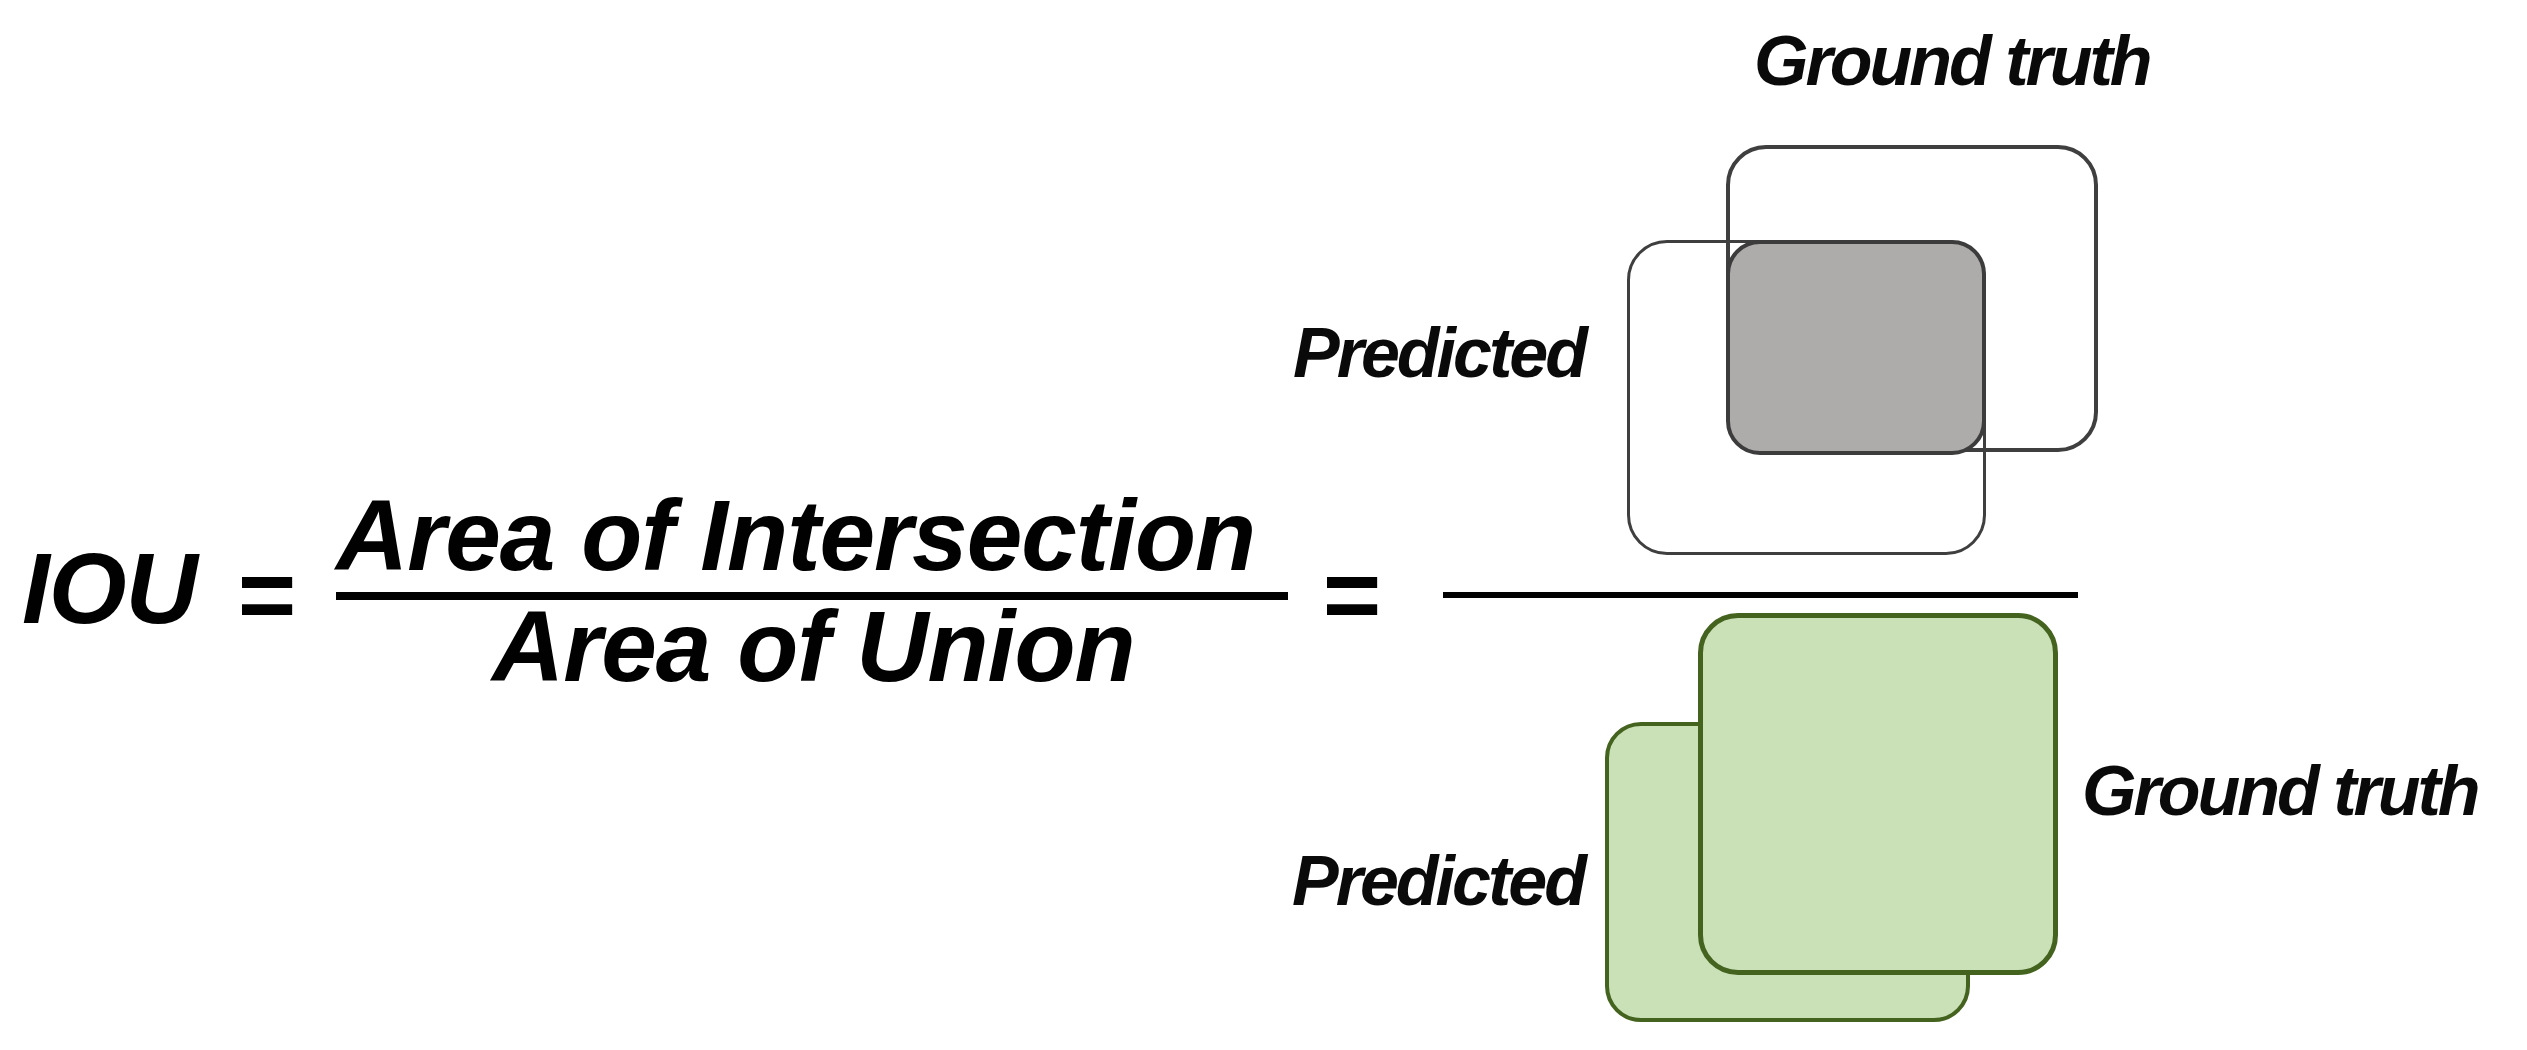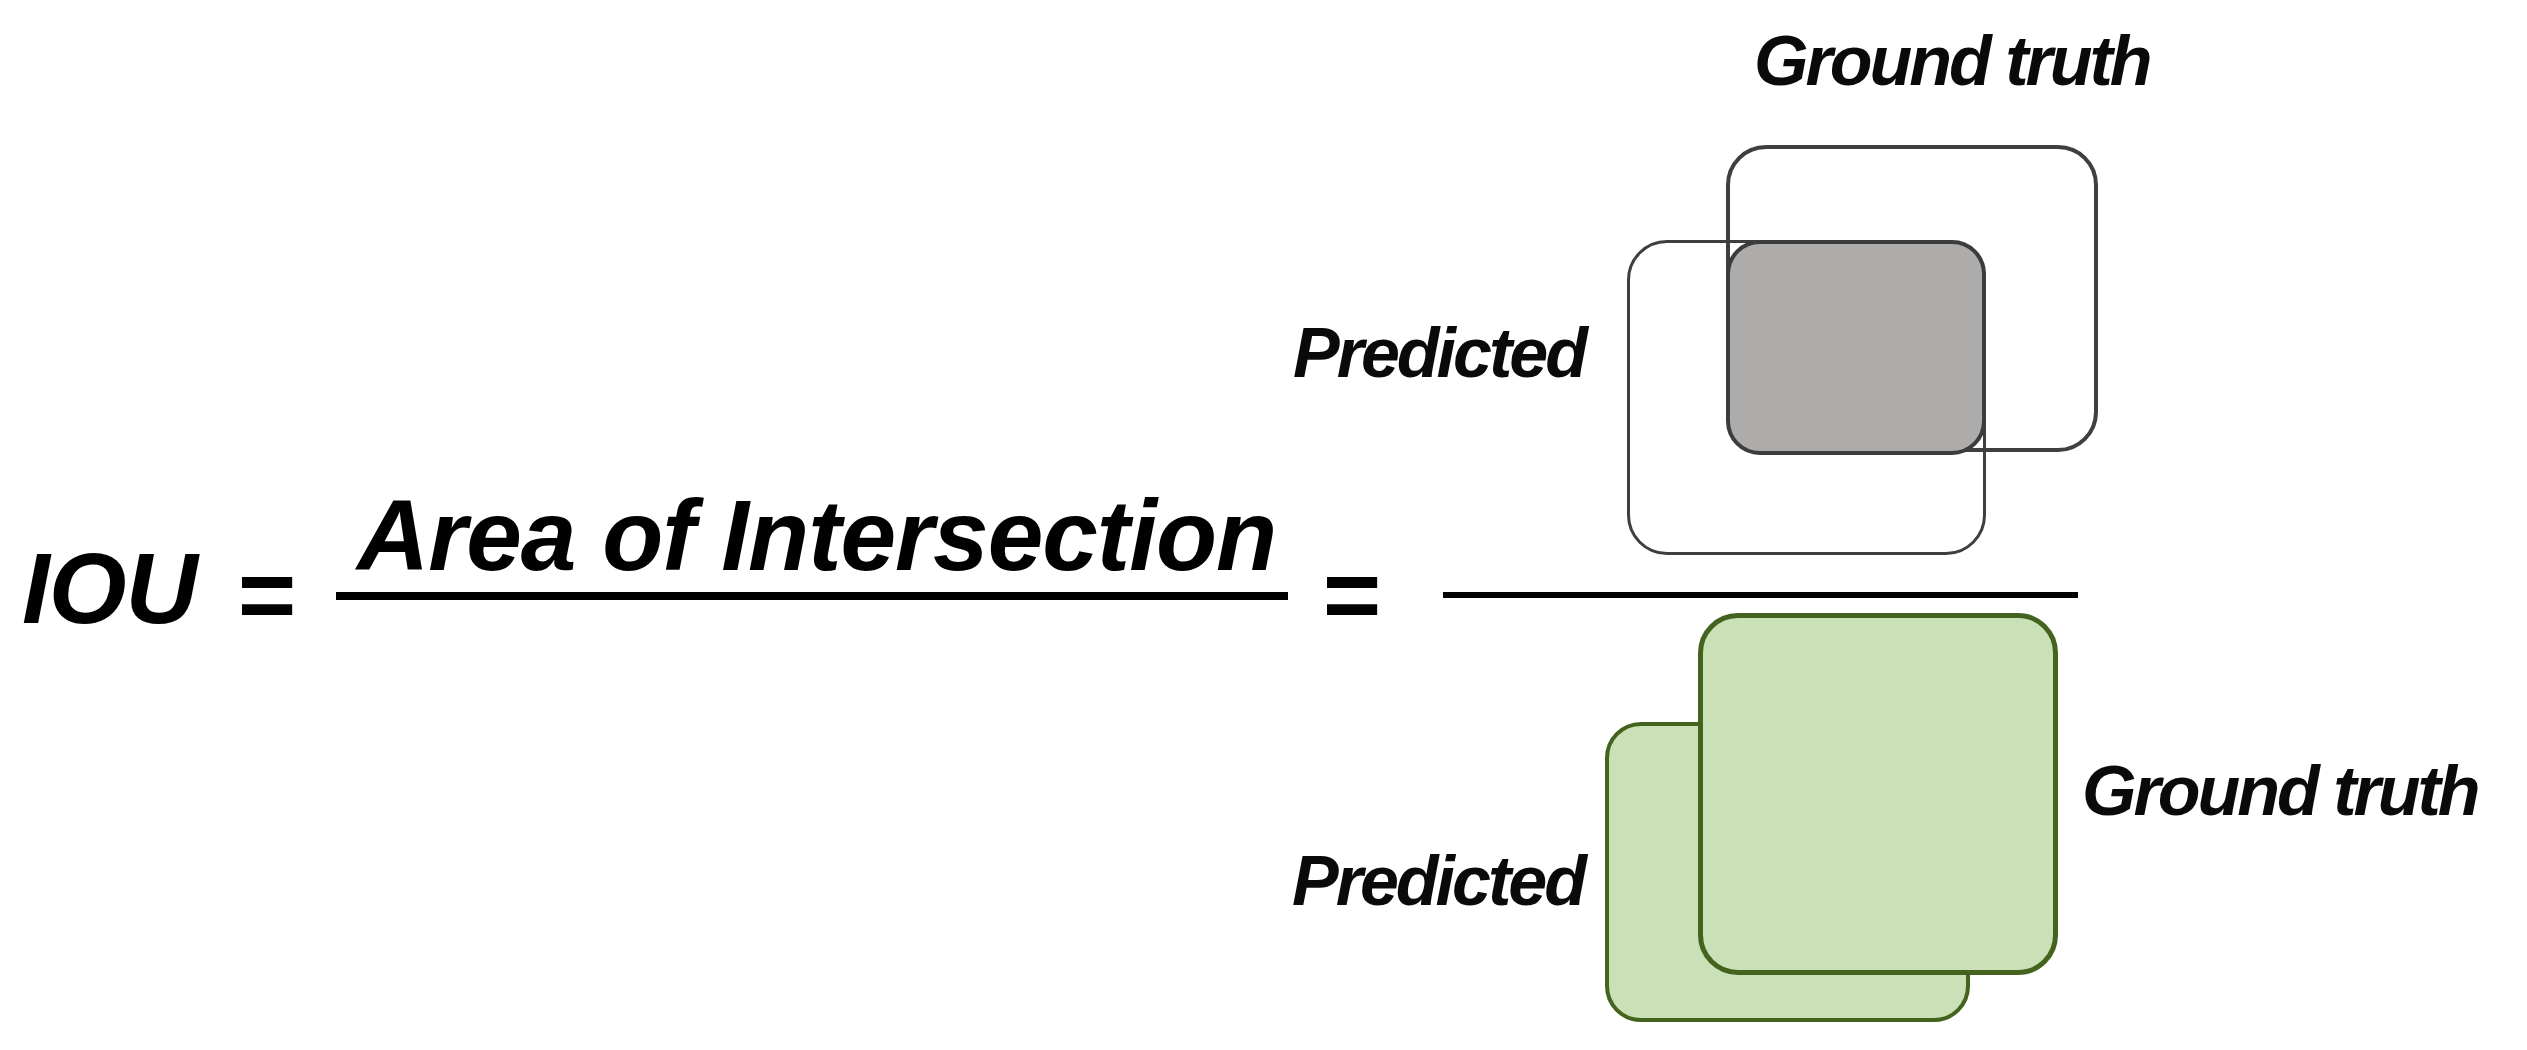--- a/index.html
+++ b/index.html
@@ -79,24 +79,25 @@
 </style>
 </head>
 <body>
 
 <div class="stage">
 
   <span class="abs formula-text" style="left:22px; top:538px;">IOU</span>
 
   <span class="abs equals" style="left:236px; top:544px;">=</span>
 
-  <span class="abs formula-text" style="left:336px; top:485px;margin-left:21px;">Area of Intersection</span>
+  <span class="abs formula-text" style="left:336px; top:485px;">Area of Intersection</span>
 
   <div class="abs frac-bar" style="left:336px; top:592px; width:952px; height:8px;"></div>
 
+  <span class="abs formula-text" style="left:492px; top:596px;">Area of Union</span>
 
   <span class="abs equals" style="left:1321px; top:544px;">=</span>
 
   <div class="abs frac-bar" style="left:1443px; top:592px; width:635px; height:6px;"></div>
 
   <div>
     <span class="abs diagram-label" style="left:1754px; top:26px;">Ground truth</span>
 
     <span class="abs diagram-label" style="left:1293px; top:318px;">Predicted</span>
 

